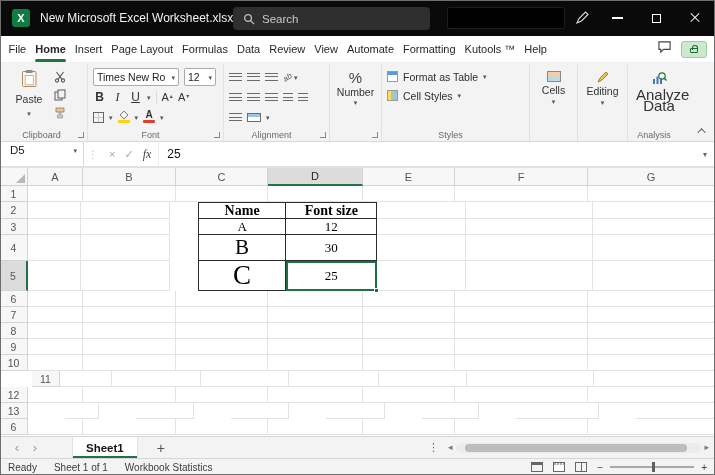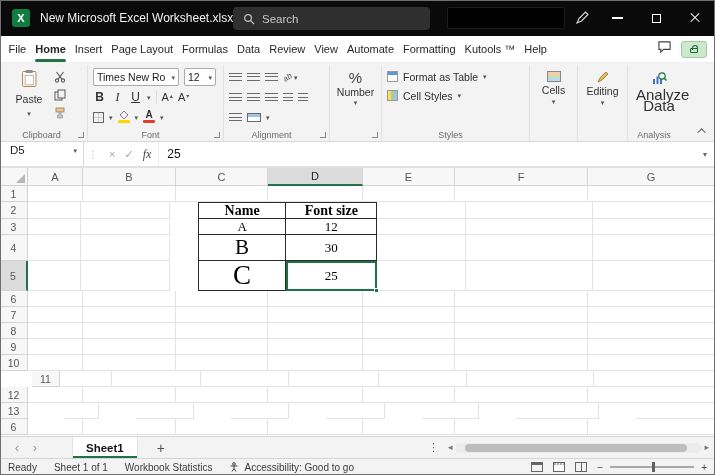--- a/index.html
+++ b/index.html
@@ -564,30 +564,20 @@
         <div class="hs-thumb"></div>
       </div>
     <span class="hs-arrow">▸</span>
   </div>
 </div>
 
 <div class="statusbar band">
   <span>Ready</span>
   <span>Sheet 1 of 1</span>
   <span>Workbook Statistics</span>
-  <span class="sb-acc">
-    <svg width="10" height="10" viewBox="0 0 10 10" fill="none" stroke="#444" stroke-width="1">
-      <circle cx="5" cy="2" r="1.3"></circle>
-        <line x1="1.5" y1="4" x2="8.5" y2="4"></line>
-      <line x1="5" y1="4" x2="5" y2="6.5"></line>
-        <line x1="5" y1="6.5" x2="3" y2="9.5"></line>
-        <line x1="5" y1="6.5" x2="7" y2="9.5"></line>
-    </svg>
-    <span>Accessibility: Good to go</span>
-  </span>
   <div class="sb-right">
     <span class="vw v1"></span>
     <span class="vw v2"></span>
     <span class="vw v3"></span>
     <div class="zoom">
       <span>−</span>
       <div class="ztrack">
           <div class="zthumb"></div>
         </div>
       <span>+</span>

